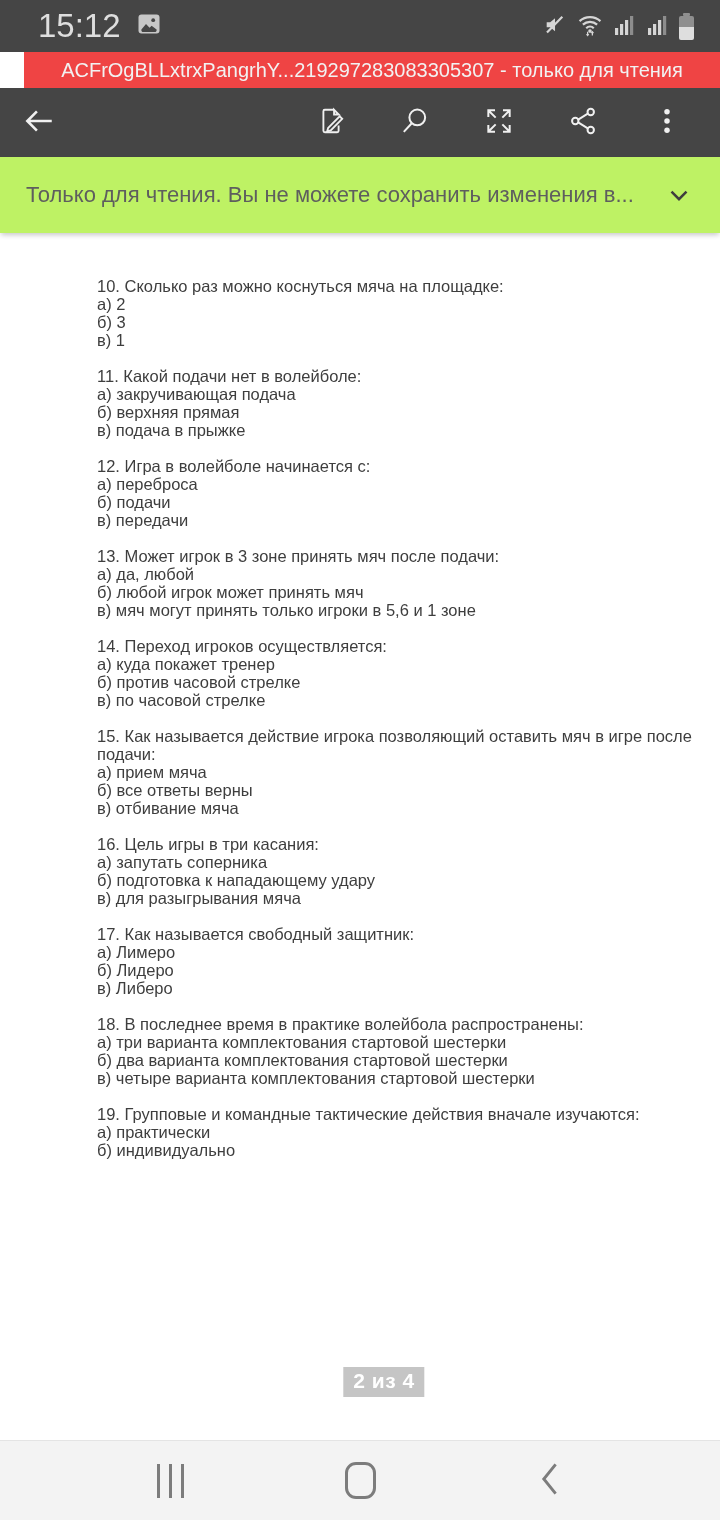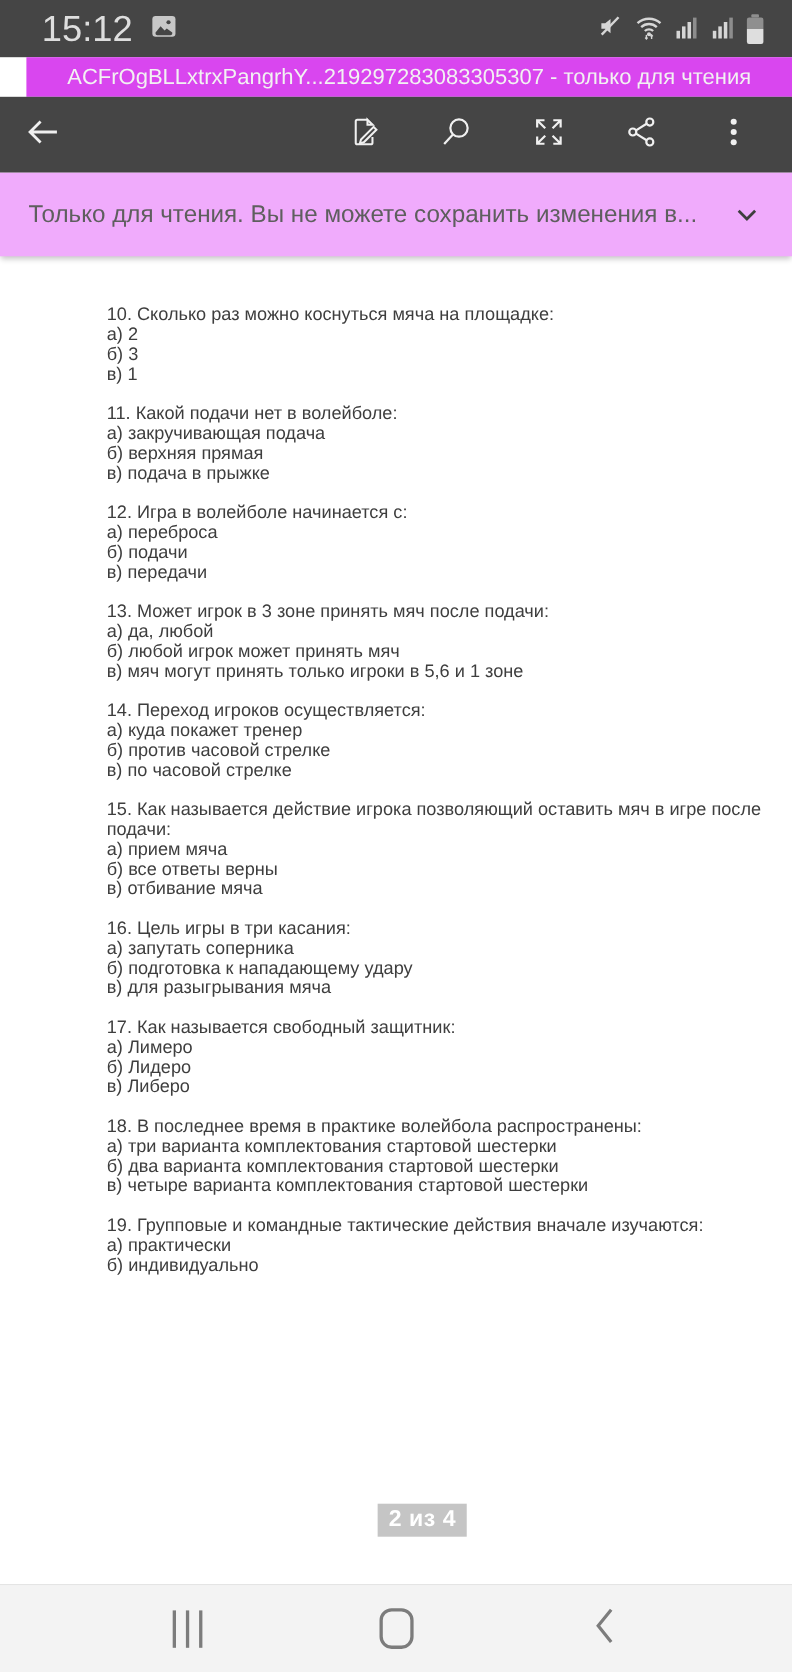--- a/index.html
+++ b/index.html
@@ -10,31 +10,31 @@
   .status-bar{position:absolute;top:0;left:0;right:0;height:52px;background:#454545;
               display:flex;align-items:center;padding:0 26px 0 38px;box-sizing:border-box;color:#dcdcdc;}
   .sb-left{display:flex;align-items:center;gap:16px;}
   .time{font-size:33px;color:#dedede;}
   .sb-right{margin-left:auto;display:flex;align-items:center;gap:9px;}
   .batt{position:relative;width:15px;height:27px;}
   .batt .cap{position:absolute;top:0;left:4px;width:7px;height:3px;background:#8f8f8f;border-radius:1px;}
   .batt .body{position:absolute;top:3px;left:0;width:15px;height:24px;border-radius:2px;
               background:linear-gradient(to top,#dedede 55%,#8f8f8f 55%);}
 
-  .title-bar{position:absolute;top:52px;left:0;right:0;height:36px;background:#d946ef;
+  .title-bar{position:absolute;top:52px;left:0;right:0;height:36px;background:#ef4444;
              display:flex;align-items:center;justify-content:center;margin-left:24px;}
   .title-bar span{color:#f2f2f2;font-size:20px;white-space:nowrap;}
 
   .toolbar{position:absolute;top:88px;left:0;right:0;height:69px;background:#454545;
            display:flex;align-items:center;padding:0 36px 0 22px;box-sizing:border-box;}
   .tb-icons{margin-left:auto;display:flex;align-items:center;gap:50px;}
   .tbtn{width:34px;height:34px;display:flex;align-items:center;justify-content:center;}
 
   
-  .banner{position:absolute;top:157px;left:0;right:0;height:76px;background:#f0abfc;
+  .banner{position:absolute;top:157px;left:0;right:0;height:76px;background:#bef264;
           display:flex;align-items:center;padding:0 26px;box-sizing:border-box;
           box-shadow:0 3px 5px -1px rgba(0,0,0,.22);z-index:3;}
   .banner span{color:#5e5e5e;font-size:22px;white-space:nowrap;overflow:hidden;}
   .banner .chev{margin-left:auto;display:flex;}
 
   
   .doc{position:absolute;top:233px;left:0;right:0;bottom:80px;background:#fff;overflow:hidden;z-index:1;}
   .page1{height:1249px;box-sizing:border-box;padding:44px 14px 16px 97px;}
   .page-gap{height:11px;background:#e5e5e5;}
   .page2{box-sizing:border-box;padding:67px 14px 0 60px;}

